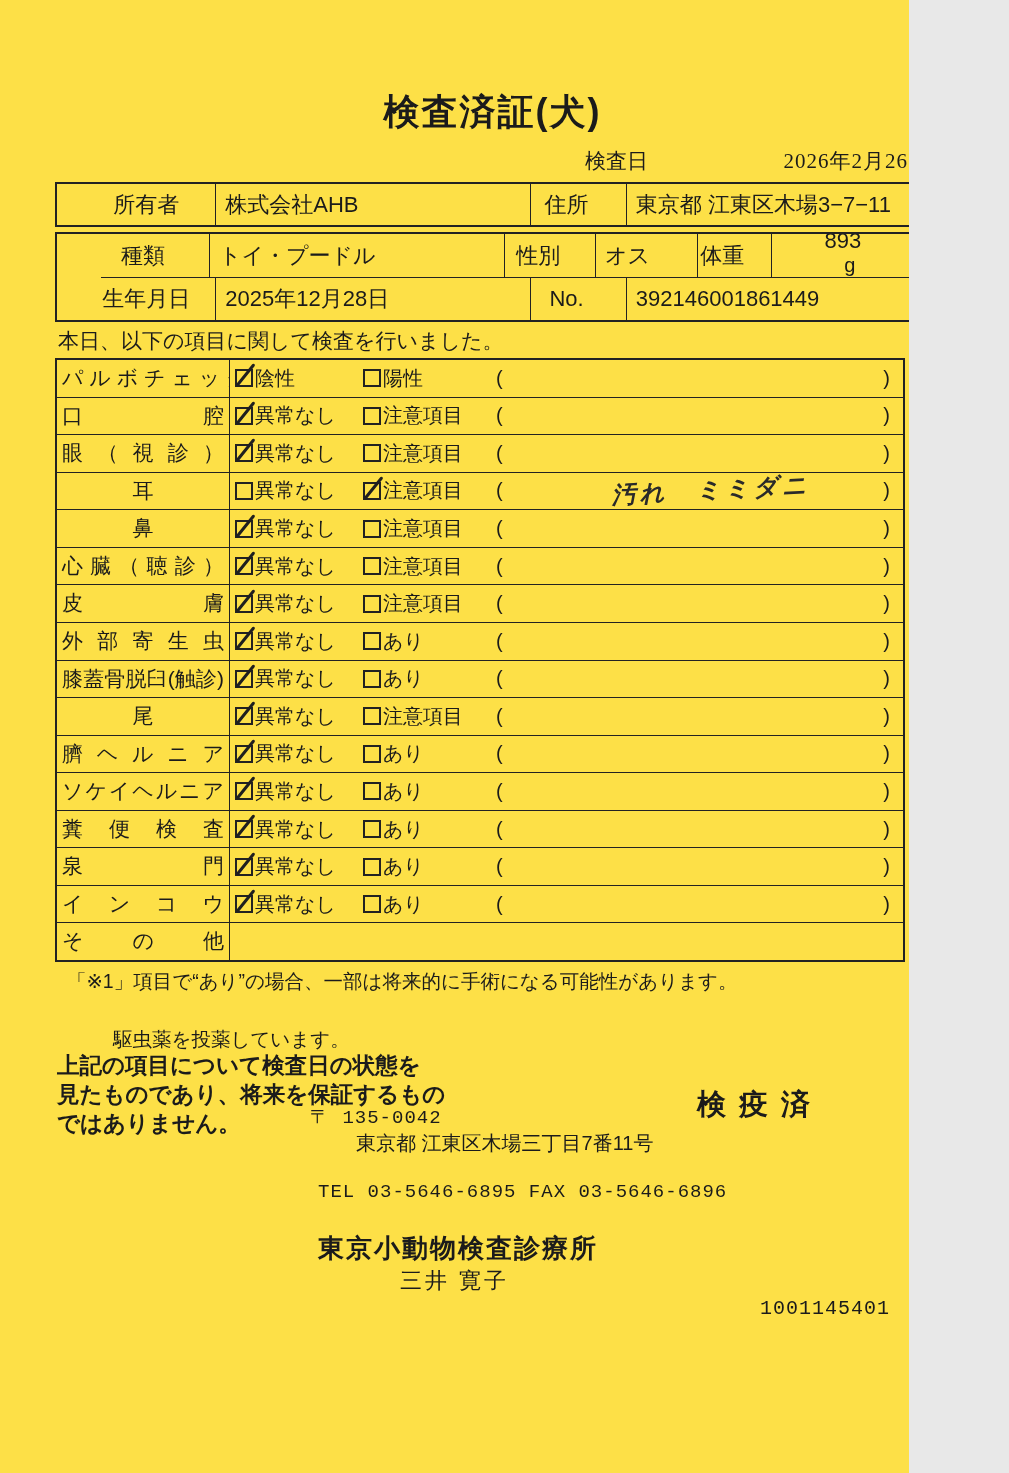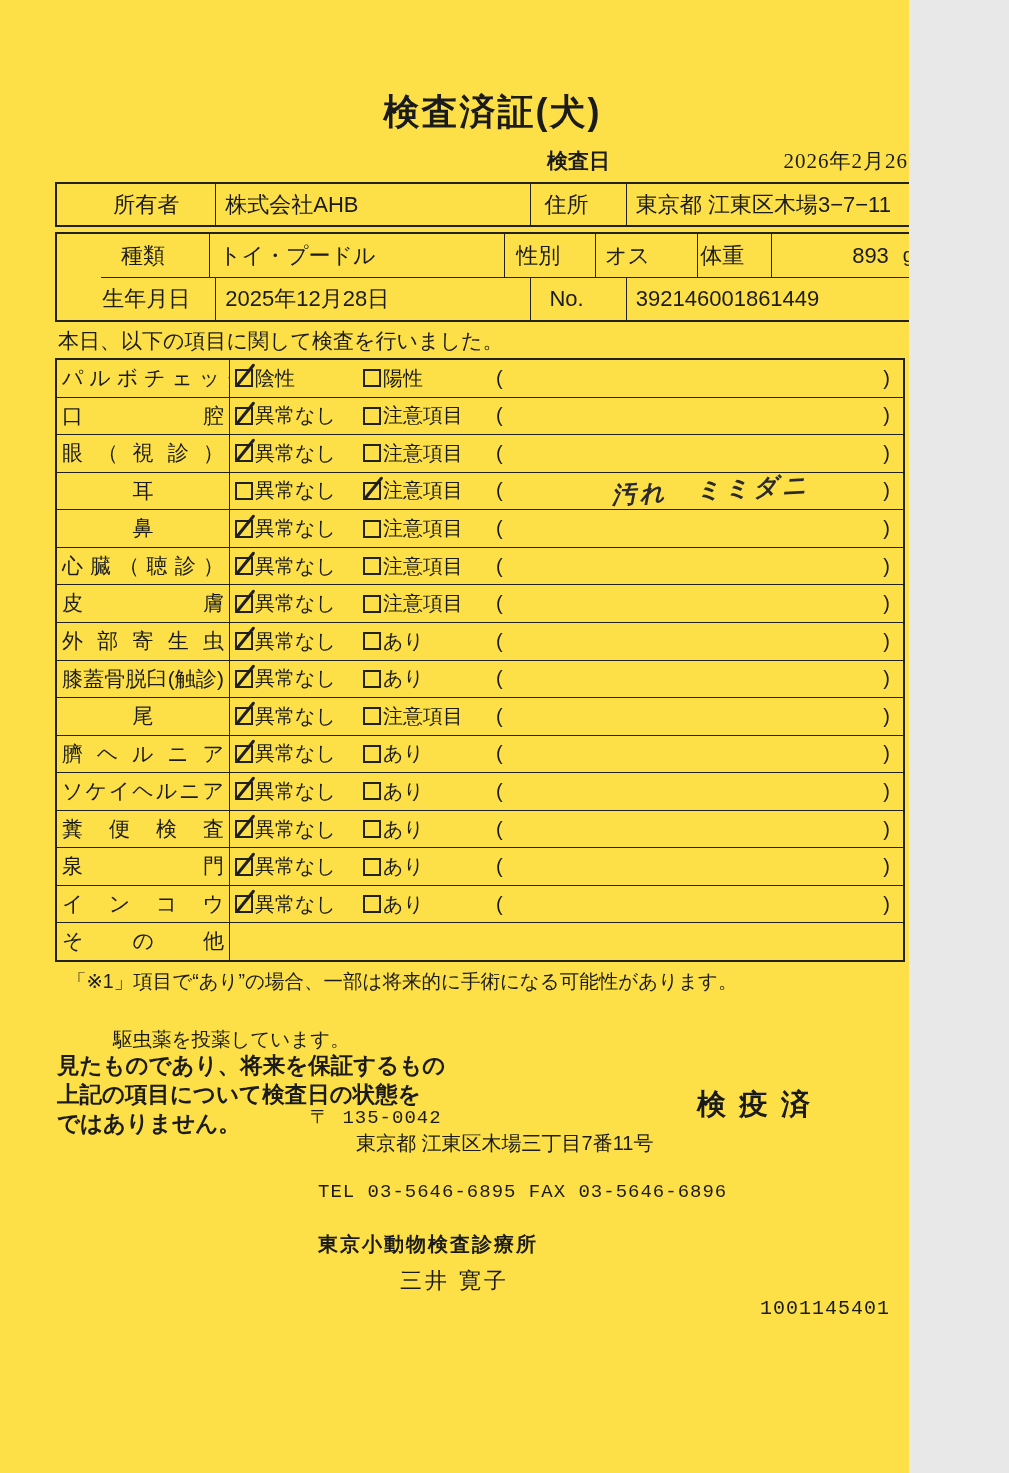--- a/index.html
+++ b/index.html
@@ -10,39 +10,39 @@
     font-family:"Liberation Sans","DejaVu Sans",sans-serif;
     color:#1b1b1b;
     overflow:hidden;
   }
   
   .title{
     position:absolute;top:88px;left:0;width:985px;
     text-align:center;font-size:36px;font-weight:bold;letter-spacing:2px;
   }
   .date-line{position:absolute;top:147px;left:55px;width:875px;height:28px;font-size:21px;}
-  .date-label{position:absolute;left:492px;top:0;font-weight:bold;}
+  .date-label{position:absolute;left:530px;top:0;}
   .date-value{position:absolute;right:0;top:0;letter-spacing:1px;font-family:Liberation Serif, serif;}
 
   
   .tbl{position:absolute;left:55px;border:2px solid #222;box-sizing:border-box;padding-left:44px;}
   .tbl-row{display:flex;box-sizing:border-box;}
   .tbl-row + .tbl-row{border-top:1px solid #222;}
   .cell{box-sizing:border-box;display:flex;align-items:center;font-size:22px;overflow:hidden;white-space:nowrap;}
   .cell + .cell{border-left:1px solid #222;margin-left:24px;}
   .cell.lab{justify-content:center;}
   .cell.val{padding-left:9px;}
   .cell.num{justify-content:flex-end;padding-right:14px;}
   .unit{margin-left:14px;font-size:20px;}
   .t1{top:182px;width:875px;}
   .t1 .tbl-row{height:41px;}
   .t2{top:232px;width:875px;}
   .t2 .tbl-row{height:43px;}
   .w105{width:105px;}.w337{width:337px;}.w83{width:83px;}
-  .w95{width:95px;}.w62{width:62px;}.w193{width:193px;}.w350{width:350px;}
+  .w95{width:95px;}.w62{width:62px;}.w193{width:193px;flex-direction:column;}.w350{width:350px;}
 
   .intro{position:absolute;top:327px;left:58px;font-size:21px;}
 
   
   .cl-table{
     position:absolute;top:358px;left:55px;width:850px;height:604px;
     border:2px solid #222;box-sizing:border-box;
     display:flex;flex-direction:column;
   }
   .cl-row{flex:1;display:flex;position:relative;box-sizing:border-box;}
@@ -92,21 +92,21 @@
     position:absolute;top:1085px;left:697px;
     font-size:29px;letter-spacing:13px;font-weight:600;white-space:nowrap;
   }
   .postal{position:absolute;top:1104px;left:310px;font-size:20px;white-space:nowrap;display:flex;flex-direction:column;}
   .postal .pcode{font-family:"Liberation Mono","DejaVu Sans Mono",monospace;font-size:19px;letter-spacing:1px;}
   .postal .paddr{margin-left:46px;}
   .telfax{
     position:absolute;top:1181px;left:318px;font-size:19px;
     font-family:"Liberation Mono","DejaVu Sans Mono",monospace;letter-spacing:1px;white-space:nowrap;
   }
-  .clinic-name{position:absolute;top:1231px;left:318px;font-size:20px;font-weight:600;letter-spacing:2px;}
+  .clinic-name{position:absolute;top:1231px;left:318px;font-size:26px;font-weight:600;letter-spacing:2px;}
   .vet-name{position:absolute;top:1266px;left:400px;font-size:22px;letter-spacing:3px;}
   .doc-code{
     position:absolute;top:1297px;left:760px;font-size:20px;
     font-family:"Liberation Mono","DejaVu Sans Mono",monospace;letter-spacing:1px;
   }
 </style>
 </head>
 <body>
 
 <div class="page">
@@ -414,22 +414,22 @@
       <div class="cl-row">
         <div class="cl-label">そ の 他</div>
         <div class="cl-body"></div>
       </div>
     </div>
 
   <div class="fn fn1">「※1」項目で“あり”の場合、一部は将来的に手術になる可能性があります。</div>
   <div class="fn fn2b">駆虫薬を投薬しています。</div>
 
   <div class="disc">
+    <div>上記の項目について検査日の状態を</div>
     <div>見たものであり、将来を保証するもの</div>
-    <div>上記の項目について検査日の状態を</div>
     <div>ではありません。</div>
   </div>
 
   <div class="stamp">検疫済</div>
 
   <div class="postal">
     <span class="pcode">〒 135-0042</span>
     <span class="paddr">東京都 江東区木場三丁目7番11号</span>
   </div>
   <div class="telfax">TEL 03-5646-6895  FAX 03-5646-6896</div>

